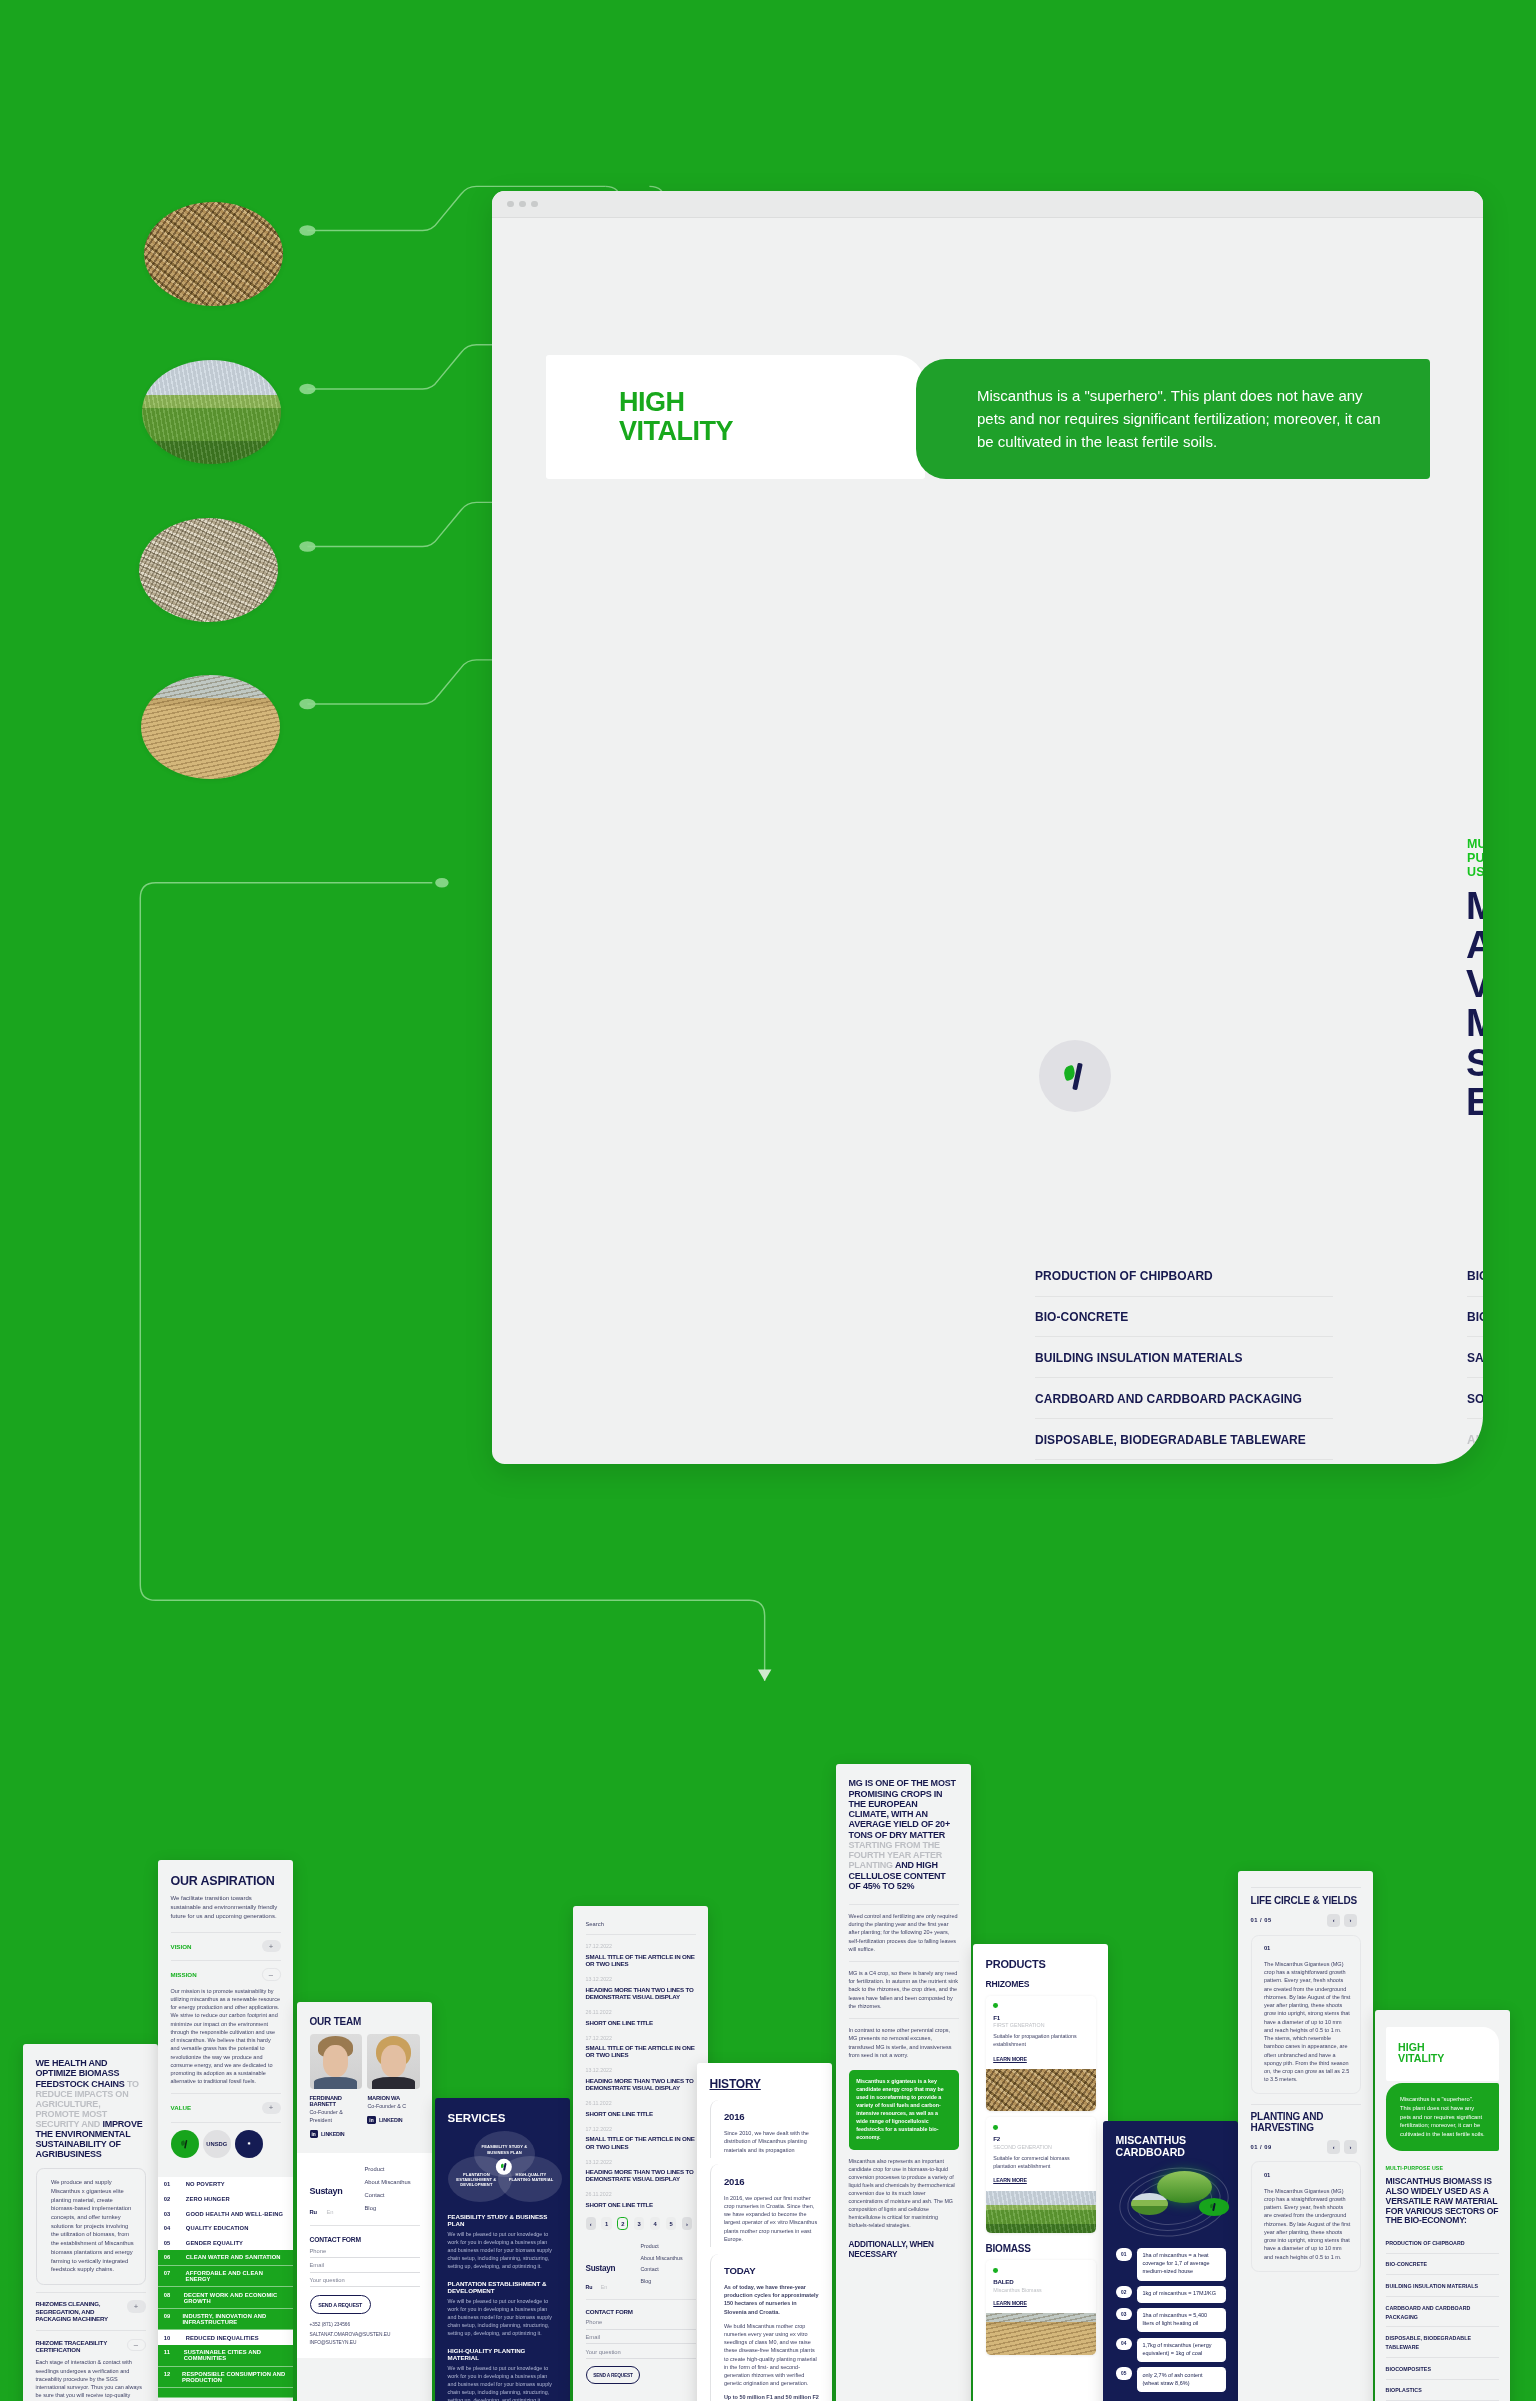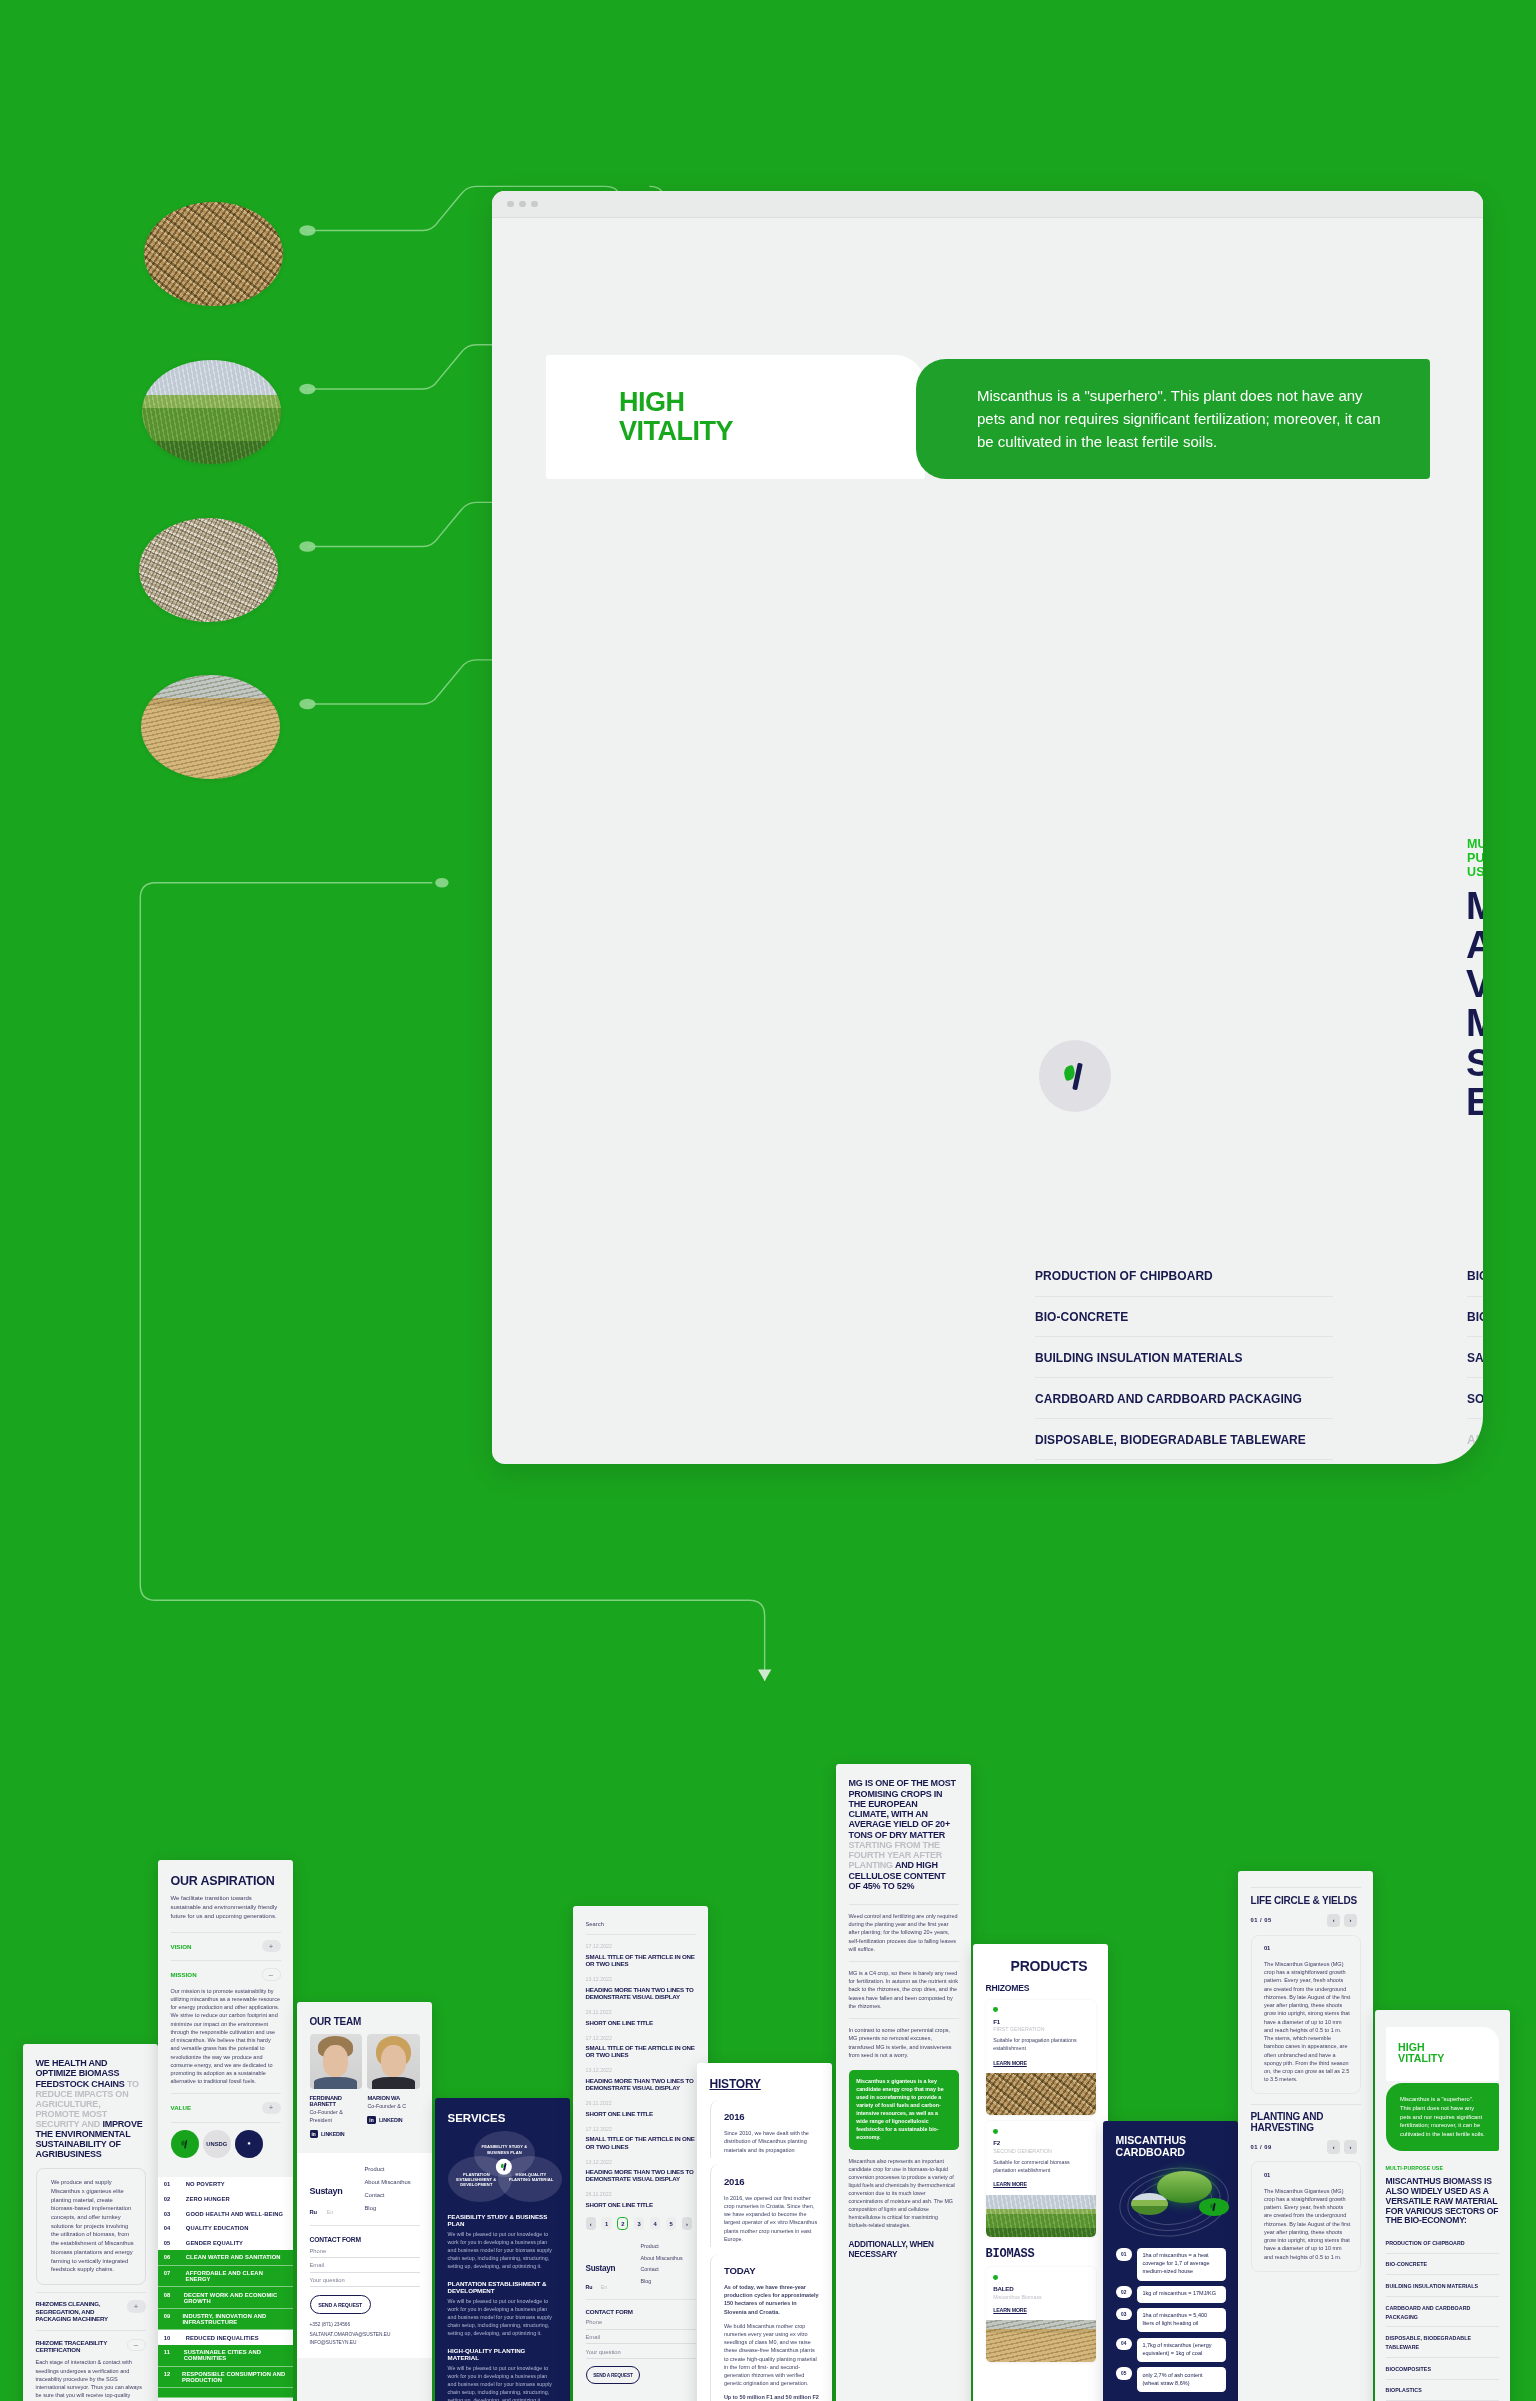--- a/index.html
+++ b/index.html
@@ -560,21 +560,21 @@
       <div style="margin-top:10.6px;background:#1aa51e;border-radius:4.8px;padding:8.6px 7.7px;">
         <div style="color:#fff;font-size:5.3px;line-height:1.5;font-weight:700;">Miscanthus x giganteus is a key candidate energy crop that may be used in scorefarming to provide a variety of fossil fuels and carbon-intensive resources, as well as a wide range of lignocellulosic feedstocks for a sustainable bio-economy.</div>
       </div>
       <div class="m-body" style="font-size:5.3px;margin-top:7.7px;">Miscanthus also represents an important candidate crop for use in biomass-to-liquid conversion processes to produce a variety of liquid fuels and chemicals by thermochemical conversion due to its much lower concentrations of moisture and ash. The MG composition of lignin and cellulose hemicellulose is critical for maximizing biofuels-related strategies.</div>
       <div class="m-h1" style="font-size:8.2px;margin-top:10.6px;line-height:1.15;">ADDITIONALLY, WHEN NECESSARY</div>
     </div>
   </div>
 
   <div class="mock white" style="left:973px;top:1944px;width:135px;height:526px;border-radius:2.9px;">
     <div class="mock-inner">
-      <div class="m-h1" style="font-size:14px;margin-left:25px;">PRODUCTS</div>
+      <div class="m-h1" style="font-size:11px;">PRODUCTS</div>
       <div class="m-h1" style="font-size:8.6px;margin-top:8.6px;">RHIZOMES</div>
 
       <div style="margin-top:6.7px;border-radius:4.8px;overflow:hidden;box-shadow:0 0.5px 2.9px rgba(0,0,0,.07);">
         <div style="padding:7.7px;background:#fff;">
           <div class="bullet"></div>
           <div class="m-h1" style="font-size:6.2px;margin-top:5.8px;">F1</div>
           <div class="m-dim" style="font-size:5.3px;margin-top:1.4px;">FIRST GENERATION</div>
           <div class="m-body" style="font-size:5.3px;margin-top:4.8px;">Suitable for propagation plantations establishment</div>
           <div class="m-h1" style="font-size:5.3px;margin-top:6.7px;text-decoration:underline;">LEARN MORE</div>
         </div>
@@ -585,21 +585,21 @@
         <div style="padding:7.7px;background:#fff;">
           <div class="bullet"></div>
           <div class="m-h1" style="font-size:6.2px;margin-top:5.8px;">F2</div>
           <div class="m-dim" style="font-size:5.3px;margin-top:1.4px;">SECOND GENERATION</div>
           <div class="m-body" style="font-size:5.3px;margin-top:4.8px;">Suitable for commercial biomass plantation establishment</div>
           <div class="m-h1" style="font-size:5.3px;margin-top:6.7px;text-decoration:underline;">LEARN MORE</div>
         </div>
         <div class="ph-field" style="height:42px;"></div>
       </div>
 
-      <div class="m-h1" style="font-size:12px;margin-top:9.6px;font-family:Liberation Mono, monospace;">BIOMASS</div>
+      <div class="m-h1" style="font-size:10px;margin-top:9.6px;">BIOMASS</div>
 
       <div style="margin-top:6.7px;border-radius:4.8px;overflow:hidden;box-shadow:0 0.5px 2.9px rgba(0,0,0,.07);">
         <div style="padding:7.7px;background:#fff;">
           <div class="bullet"></div>
           <div class="m-h1" style="font-size:6.2px;margin-top:5.8px;">BALED</div>
           <div class="m-dim" style="font-size:5.3px;margin-top:1.4px;">Miscanthus Biomass</div>
           <div class="m-h1" style="font-size:5.3px;margin-top:6.7px;text-decoration:underline;">LEARN MORE</div>
         </div>
         <div class="ph-bale" style="height:42px;"></div>
       </div>

